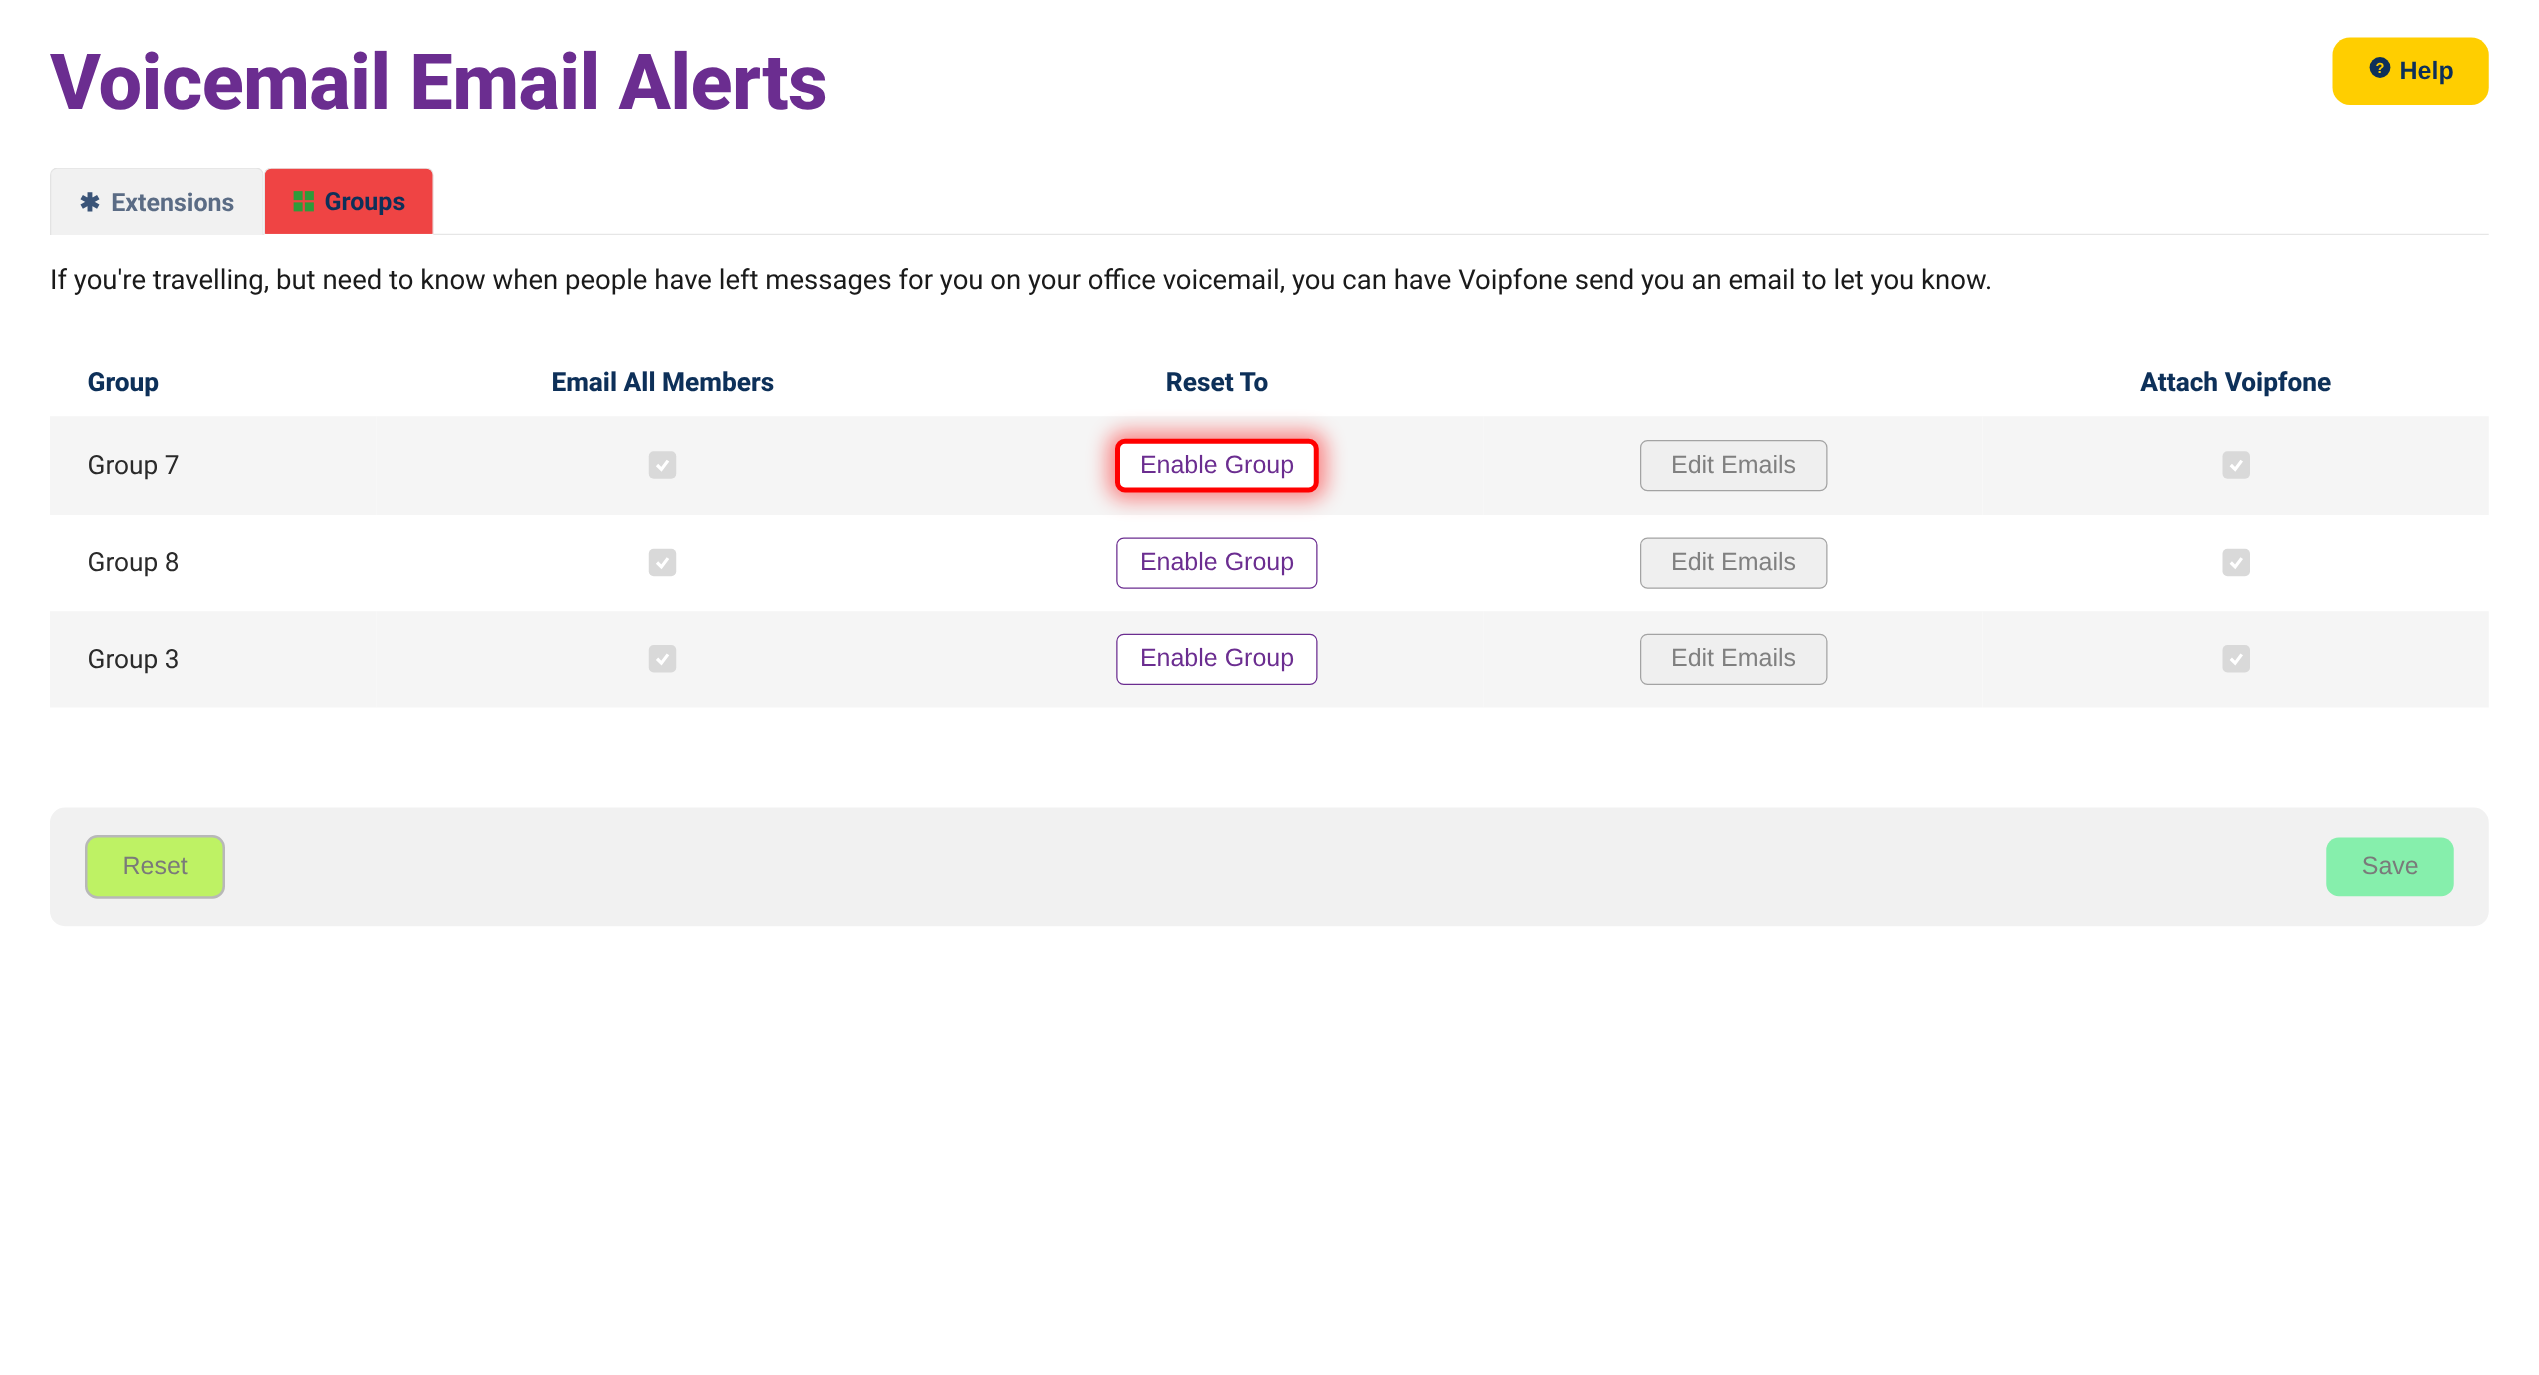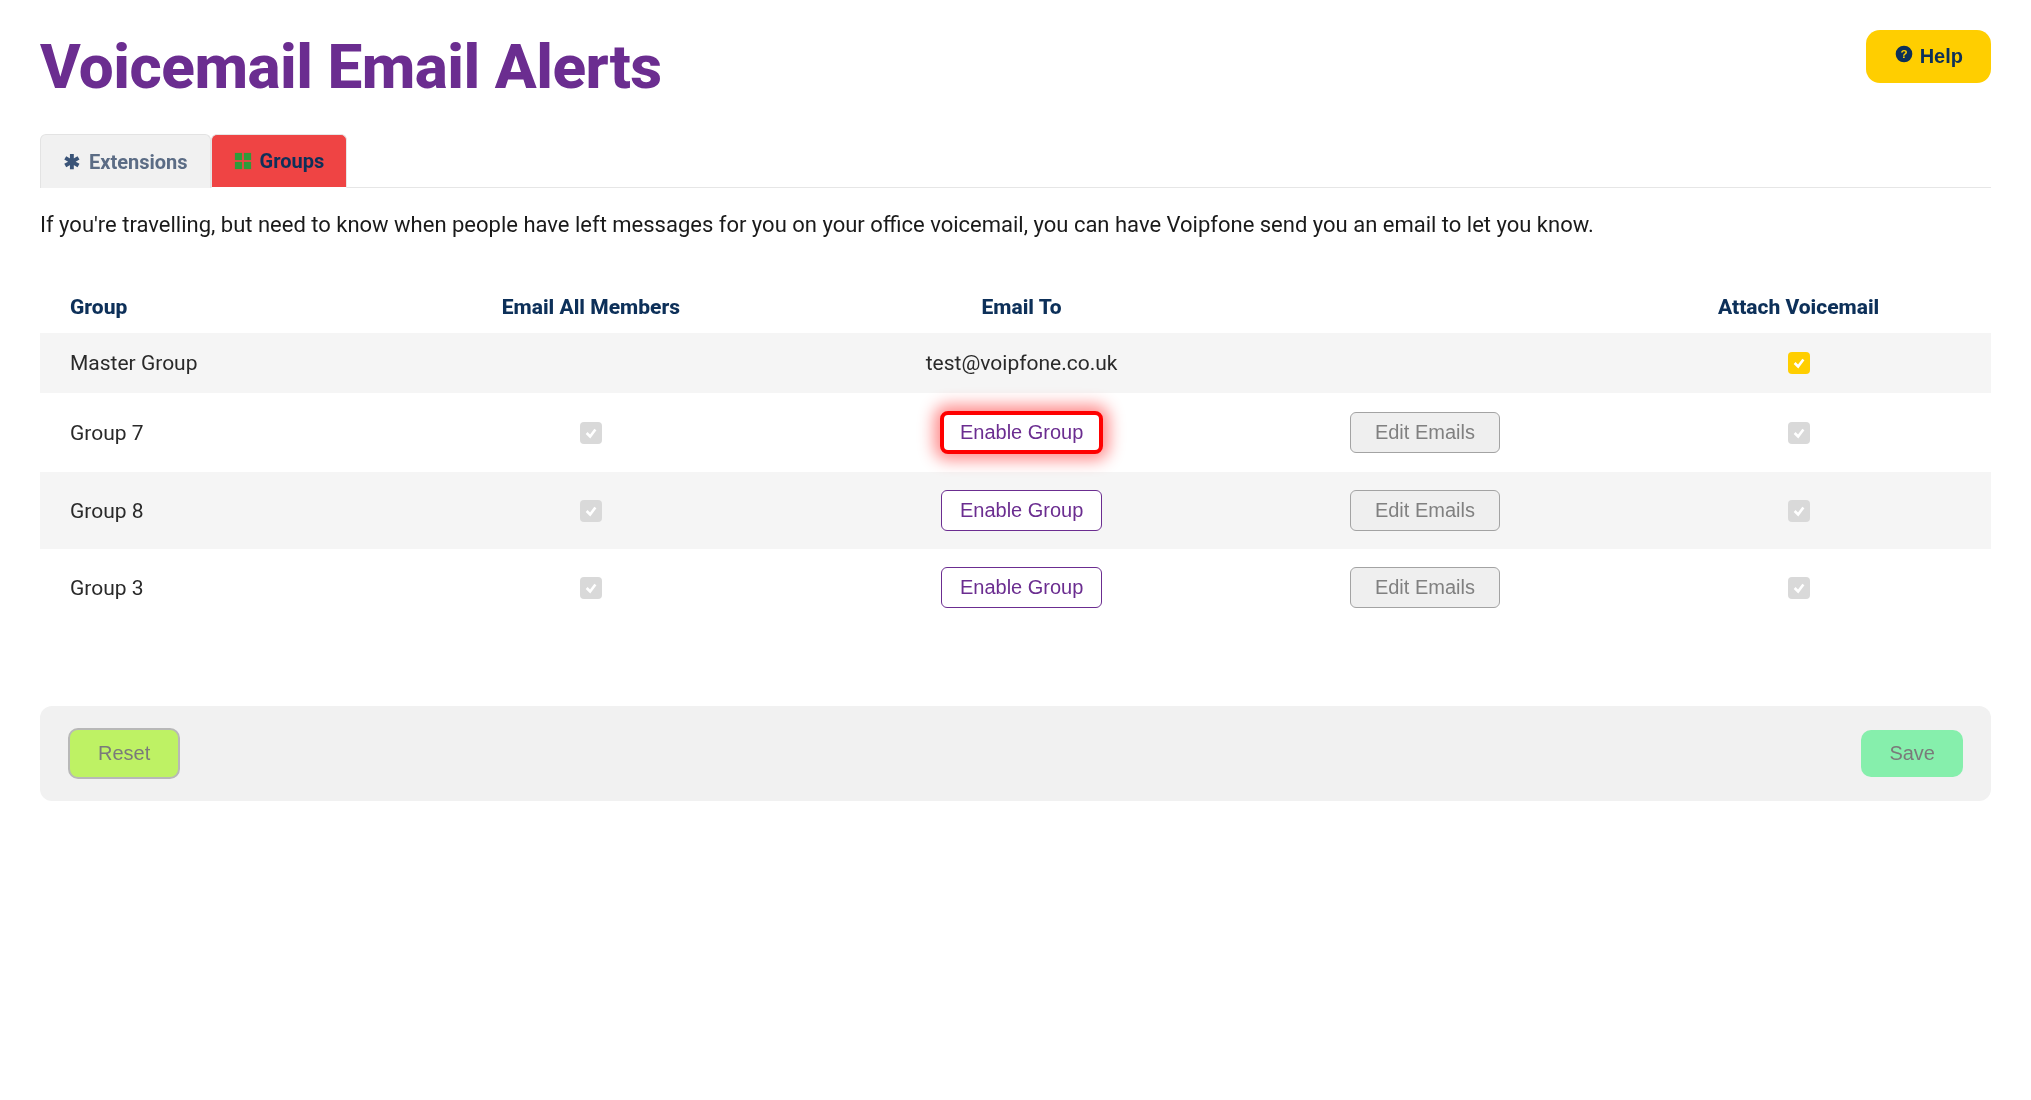--- a/index.html
+++ b/index.html
@@ -196,38 +196,27 @@
   </div>
 </div>
 
 <p class="description">If you're travelling, but need to know when people have left messages for you on your office voicemail, you can have Voipfone send you an email to let you know.</p>
 
 <table class="groups">
   <thead>
     <tr>
       <th>Group</th>
       <th>Email All Members</th>
-      <th>Email To</th>
+      <th>Reset To</th>
       <th></th>
-      <th>Attach Voicemail</th>
+      <th>Attach Voipfone</th>
     </tr>
   </thead>
   <tbody id="groups-body">
       <tr>
-        <td>Master Group</td>
-        <td></td>
-        <td><span>test@voipfone.co.uk</span></td>
-        <td></td>
-        <td><span class="checkbox active">
-            <svg viewBox="0 0 16 16">
-              <polyline points="3,8 7,12 13,4"></polyline>
-            </svg>
-          </span></td>
-      </tr>
-      <tr>
         <td>Group 7</td>
         <td><span class="checkbox">
             <svg viewBox="0 0 16 16">
               <polyline points="3,8 7,12 13,4"></polyline>
             </svg>
           </span></td>
         <td><button class="enable-btn highlighted">Enable Group</button></td>
         <td><button class="edit-btn">Edit Emails</button></td>
         <td><span class="checkbox">
             <svg viewBox="0 0 16 16">

